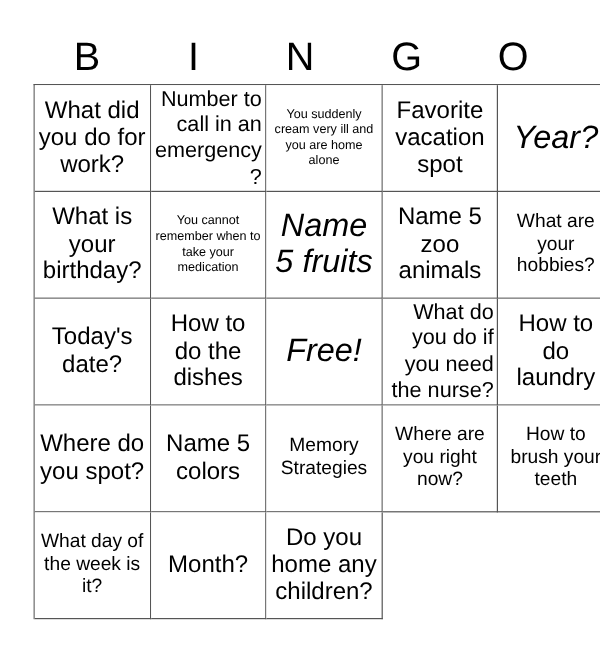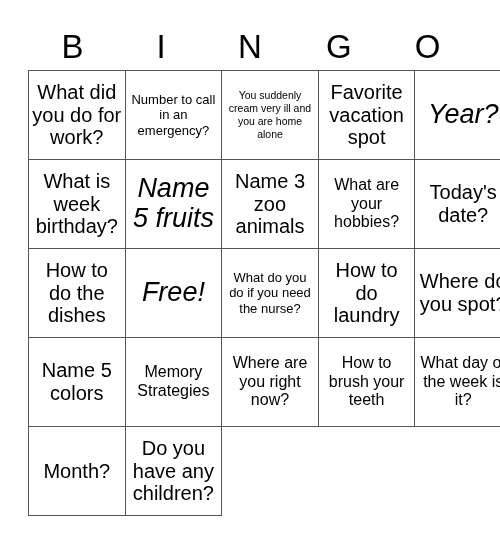--- a/index.html
+++ b/index.html
@@ -74,21 +74,21 @@
   .cell-text {
     display: block;
     width: 100%;
     color: #000000;
     line-height: 1.17;
     word-wrap: break-word;
   }
 
   
   .size-xs .cell-text { font-size: 10.5px; line-height: 1.22; }
-  .size-s  .cell-text { font-size: 13px;  line-height: 1.2; }
+  .size-s  .cell-text { font-size: 18px;  line-height: 1.2; text-align: right; }
   .size-m  .cell-text { font-size: 16px;  line-height: 1.16; }
   .size-l  .cell-text { font-size: 20px;  line-height: 1.14; }
   .size-xl .cell-text { font-size: 27px;  line-height: 1.1; font-style: italic; }
 </style>
 </head>
 <body>
 
 <div id="bingo-card">
 
   <div id="bingo-header">
@@ -109,27 +109,30 @@
       <div class="bingo-cell size-xs">
         <span class="cell-text">You suddenly cream very ill and you are home alone</span>
       </div>
       <div class="bingo-cell size-l">
         <span class="cell-text">Favorite vacation spot</span>
       </div>
       <div class="bingo-cell size-xl">
         <span class="cell-text">Year?</span>
       </div>
       <div class="bingo-cell size-l">
-        <span class="cell-text">What is week birthday?</span>
+        <span class="cell-text">What is your birthday?</span>
+      </div>
+      <div class="bingo-cell size-xs">
+        <span class="cell-text">You cannot remember when to take your medication</span>
       </div>
       <div class="bingo-cell size-xl">
         <span class="cell-text">Name 5 fruits</span>
       </div>
       <div class="bingo-cell size-l">
-        <span class="cell-text">Name 3 zoo animals</span>
+        <span class="cell-text">Name 5 zoo animals</span>
       </div>
       <div class="bingo-cell size-m">
         <span class="cell-text">What are your hobbies?</span>
       </div>
       <div class="bingo-cell size-l">
         <span class="cell-text">Today's date?</span>
       </div>
       <div class="bingo-cell size-l">
         <span class="cell-text">How to do the dishes</span>
       </div>
@@ -157,17 +160,17 @@
       <div class="bingo-cell size-m">
         <span class="cell-text">How to brush your teeth</span>
       </div>
       <div class="bingo-cell size-m">
         <span class="cell-text">What day of the week is it?</span>
       </div>
       <div class="bingo-cell size-l">
         <span class="cell-text">Month?</span>
       </div>
       <div class="bingo-cell size-l">
-        <span class="cell-text">Do you have any children?</span>
+        <span class="cell-text">Do you home any children?</span>
       </div>
     </div>
 
 </div>
 
 </body></html>

